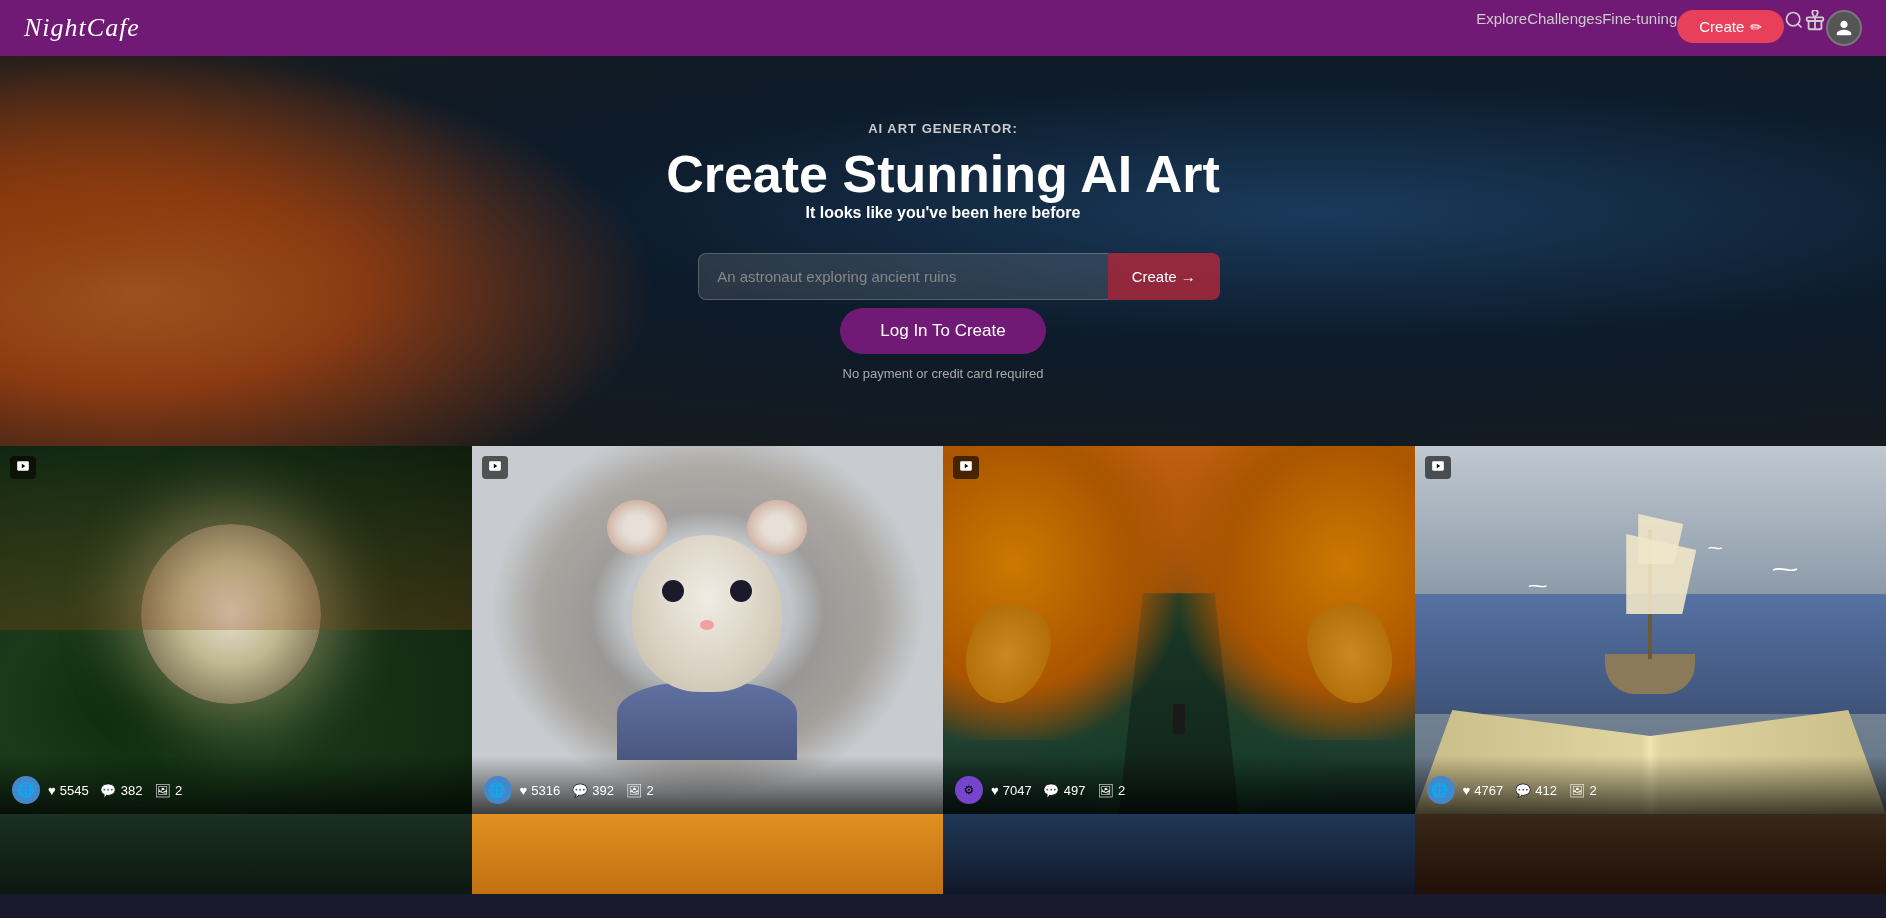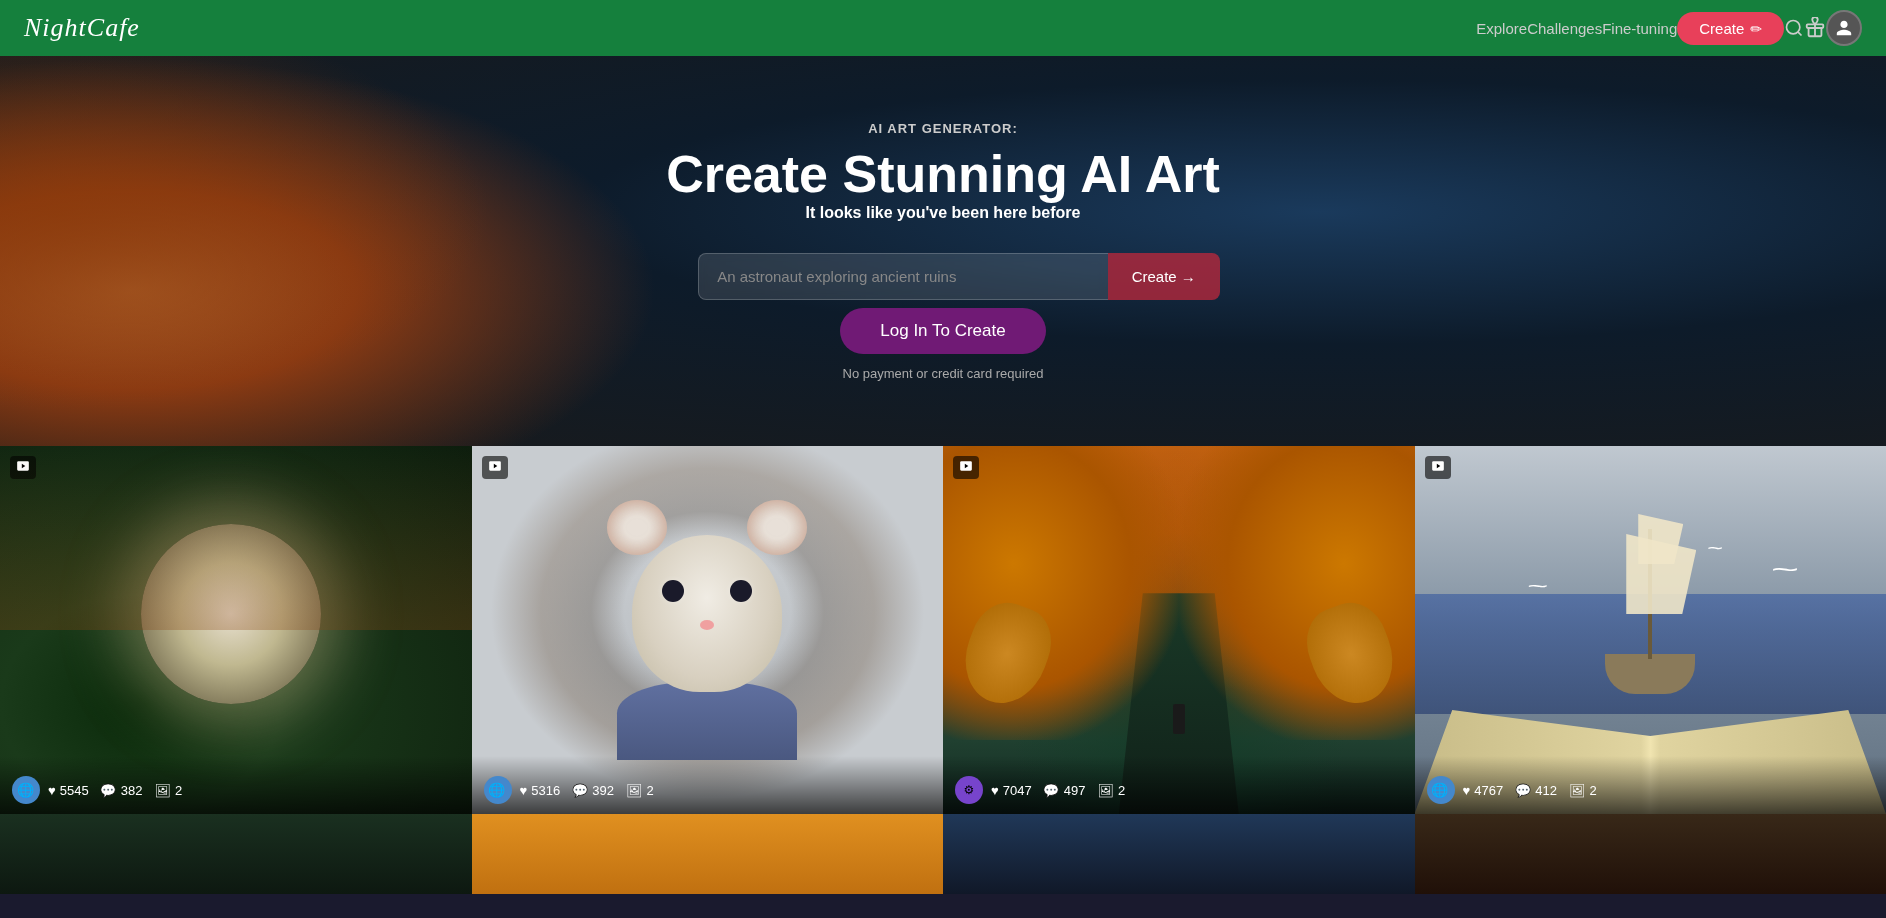--- a/index.html
+++ b/index.html
@@ -1,31 +1,31 @@
 <!DOCTYPE html>
 <html><head>
   <meta charset="utf-8">
   <style>
     * { margin: 0; padding: 0; box-sizing: border-box; }
     body { font-family: -apple-system, BlinkMacSystemFont, 'Segoe UI', sans-serif; background: #1a1a2e; overflow-x: hidden; }
 
     
     .navbar {
       position: fixed; top: 0; left: 0; right: 0; z-index: 100;
-      background: #15803d;
+      background: #701a75;
       display: flex; align-items: center; justify-content: space-between;
       padding: 0 24px; height: 56px;
     }
     .navbar-logo {
       font-family: 'Georgia', cursive; font-size: 26px; color: #fff;
       font-style: italic; font-weight: 400; letter-spacing: 1px;
       text-decoration: none;
     }
     .navbar-right {
-      display: flex; align-items: center; 
+      display: flex; align-items: flex-start; 
     }
     .nav-link {
       color: #ccc; font-size: 15px; text-decoration: none; cursor: pointer;
     }
     .btn-create {
       background: #e8405a; color: #fff; border: none; border-radius: 24px;
       padding: 8px 22px; font-size: 15px; font-weight: 500; cursor: pointer;
       display: flex; align-items: center; gap: 6px;
     }
     .nav-icon-btn {

